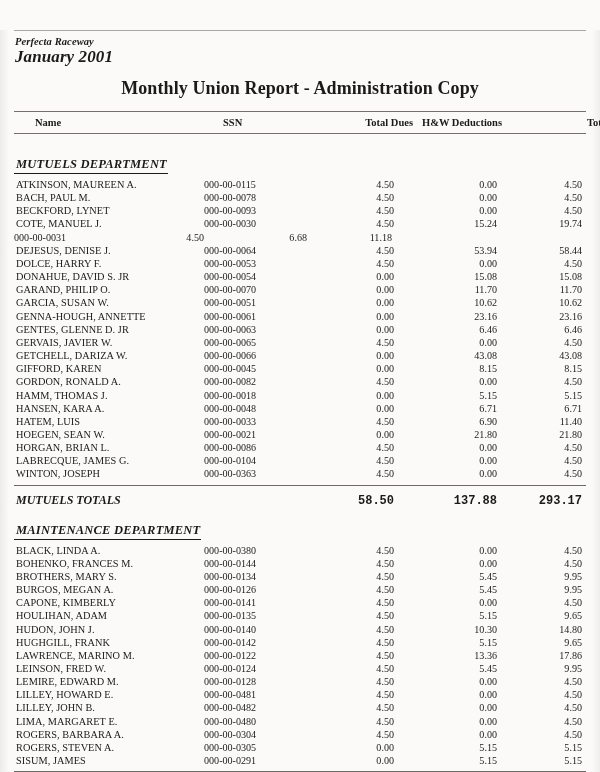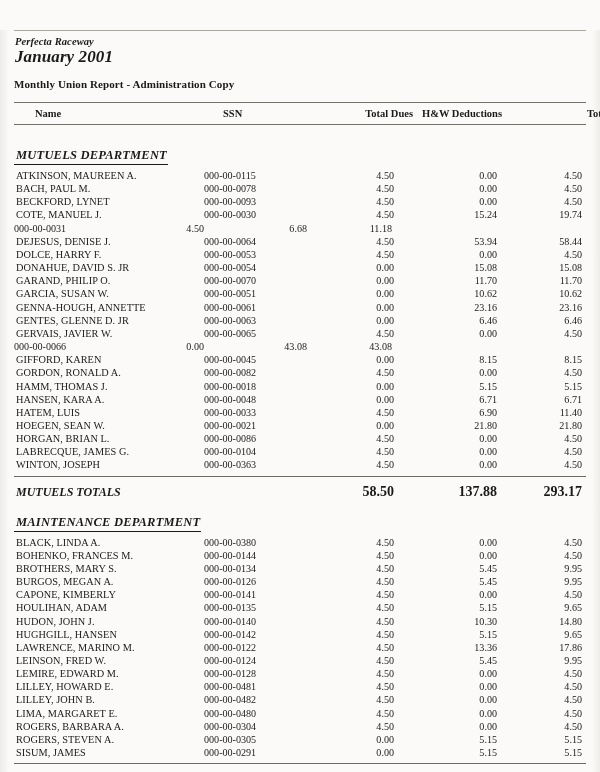--- a/index.html
+++ b/index.html
@@ -44,23 +44,23 @@
   .masthead-left,
   .masthead-right {
     font-style: italic;
     font-weight: bold;
     font-size: 10.5px;
     letter-spacing: .1px;
   }
   .masthead-right { font-size: 17px; }
 
   .doc-title {
-    text-align: left;
+    text-align: center;
     font-weight: bold;
-    font-size: 11px;
+    font-size: 18px;
     letter-spacing: .1px;
     margin: 11px 0 0 0;
   }
 
   
   .rule-head-top {
     height: 1px;
     margin: 12px 0 0 0;
     background: #73706c;
   }
@@ -123,21 +123,22 @@
     align-items: baseline;
     font-weight: bold;
     font-style: italic;
     font-size: 12px;
     padding: 7px 0 2px 0;
   }
   .totals-row .c-dues,
   .totals-row .c-hw,
   .totals-row .c-tot {
     font-style: normal;
-    font-size: 14px;
+    font-size: 12px;
+    font-family: Liberation Mono, monospace;
   }
 </style>
 </head>
 <body>
 
 <div class="page">
 
   <div class="rule-top"></div>
 
   <div class="masthead">
@@ -229,20 +230,21 @@
           <div class="c-dues">0.00</div>
           <div class="c-hw">6.46</div>
           <div class="c-tot">6.46</div>
         </div><div class="row">
           <div class="c-name">GERVAIS, JAVIER W.</div>
           <div class="c-ssn">000-00-0065</div>
           <div class="c-dues">4.50</div>
           <div class="c-hw">0.00</div>
           <div class="c-tot">4.50</div>
         </div><div class="row">
+          <div class="c-name">GETCHELL, DARIZA W.</div>
           <div class="c-ssn">000-00-0066</div>
           <div class="c-dues">0.00</div>
           <div class="c-hw">43.08</div>
           <div class="c-tot">43.08</div>
         </div><div class="row">
           <div class="c-name">GIFFORD, KAREN</div>
           <div class="c-ssn">000-00-0045</div>
           <div class="c-dues">0.00</div>
           <div class="c-hw">8.15</div>
           <div class="c-tot">8.15</div>
@@ -337,21 +339,21 @@
           <div class="c-dues">4.50</div>
           <div class="c-hw">5.15</div>
           <div class="c-tot">9.65</div>
         </div><div class="row">
           <div class="c-name">HUDON, JOHN J.</div>
           <div class="c-ssn">000-00-0140</div>
           <div class="c-dues">4.50</div>
           <div class="c-hw">10.30</div>
           <div class="c-tot">14.80</div>
         </div><div class="row">
-          <div class="c-name">HUGHGILL, HANSEN</div>
+          <div class="c-name">HUGHGILL, FRANK</div>
           <div class="c-ssn">000-00-0142</div>
           <div class="c-dues">4.50</div>
           <div class="c-hw">5.15</div>
           <div class="c-tot">9.65</div>
         </div><div class="row">
           <div class="c-name">LAWRENCE, MARINO M.</div>
           <div class="c-ssn">000-00-0122</div>
           <div class="c-dues">4.50</div>
           <div class="c-hw">13.36</div>
           <div class="c-tot">17.86</div>

